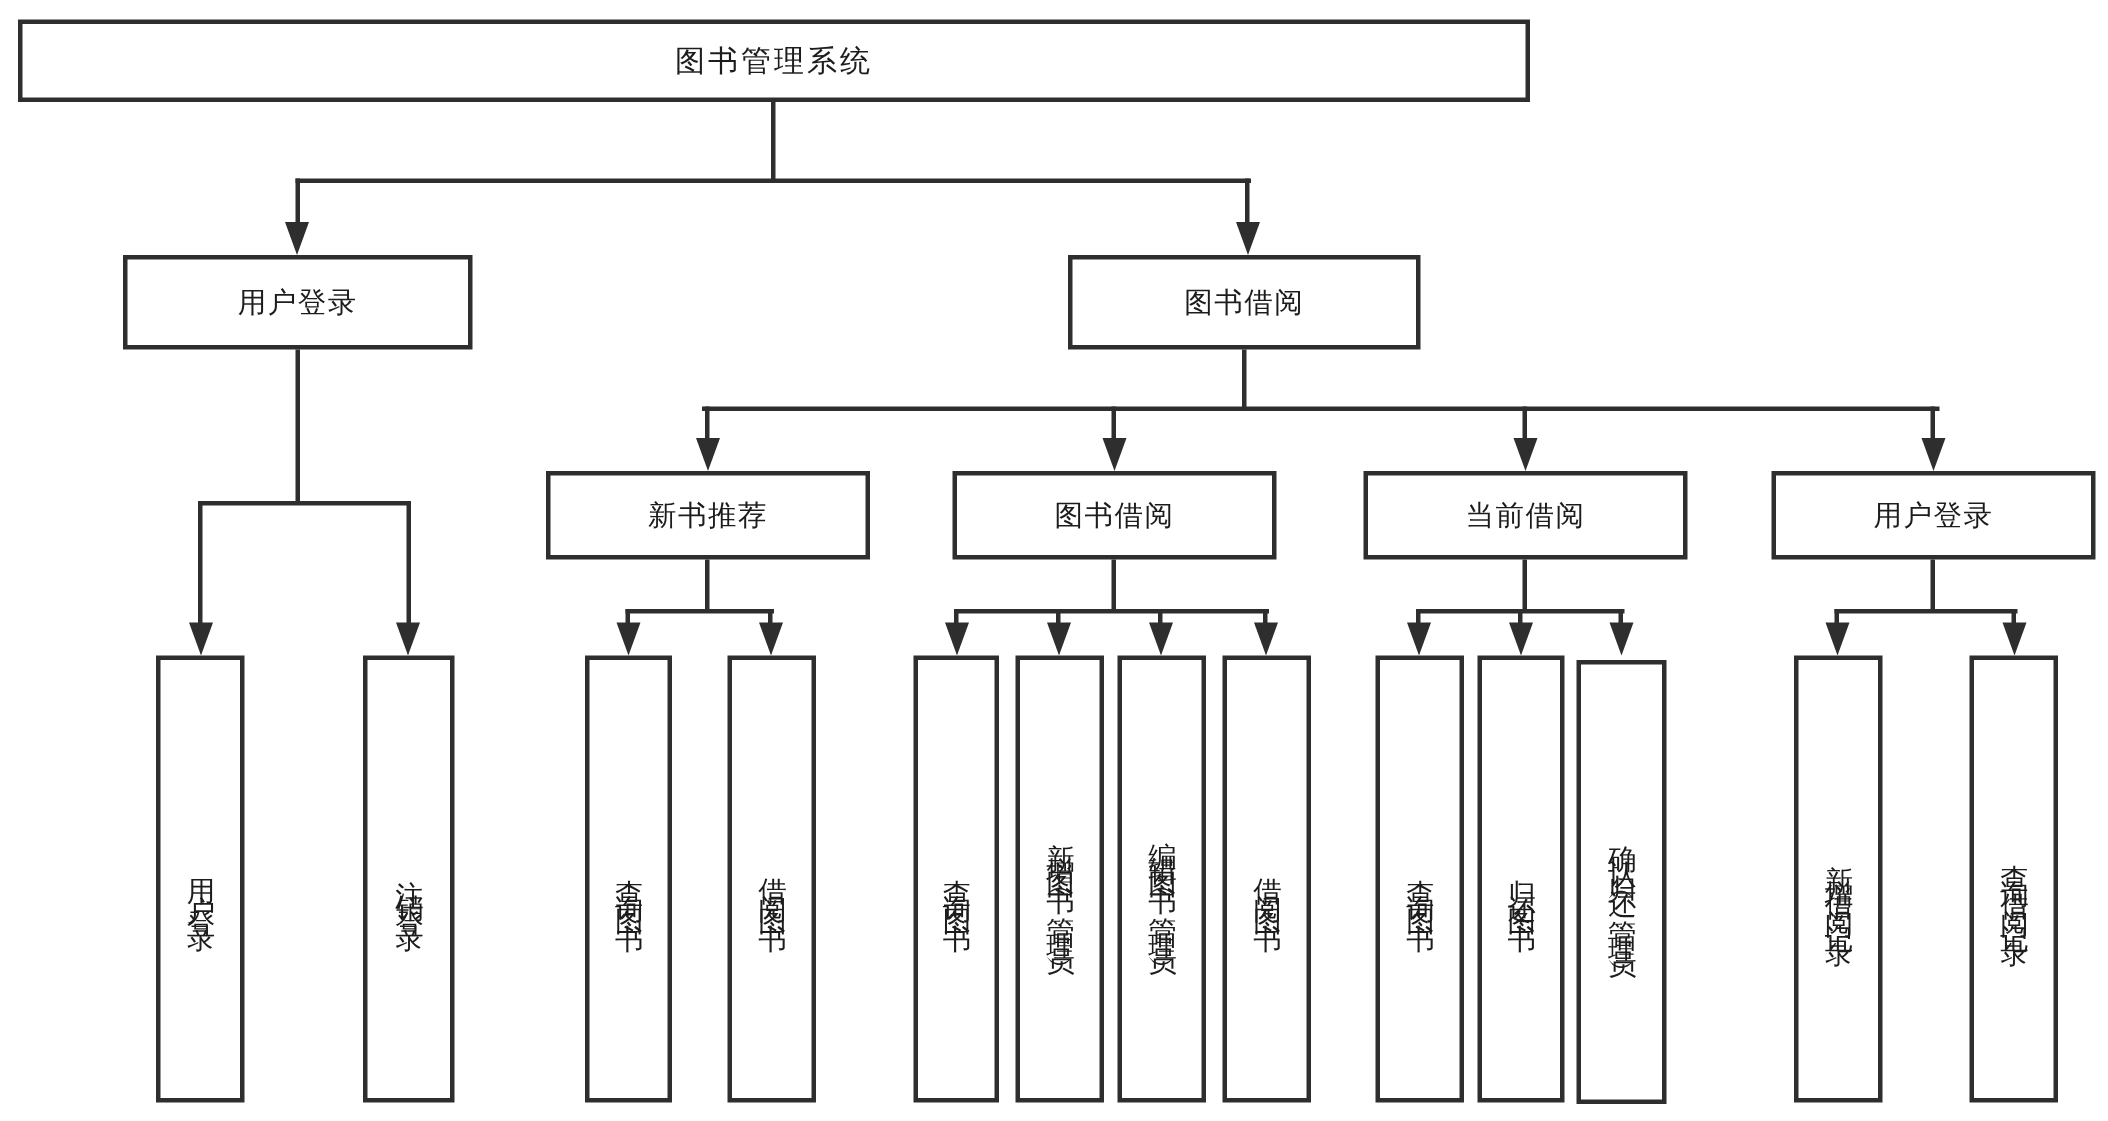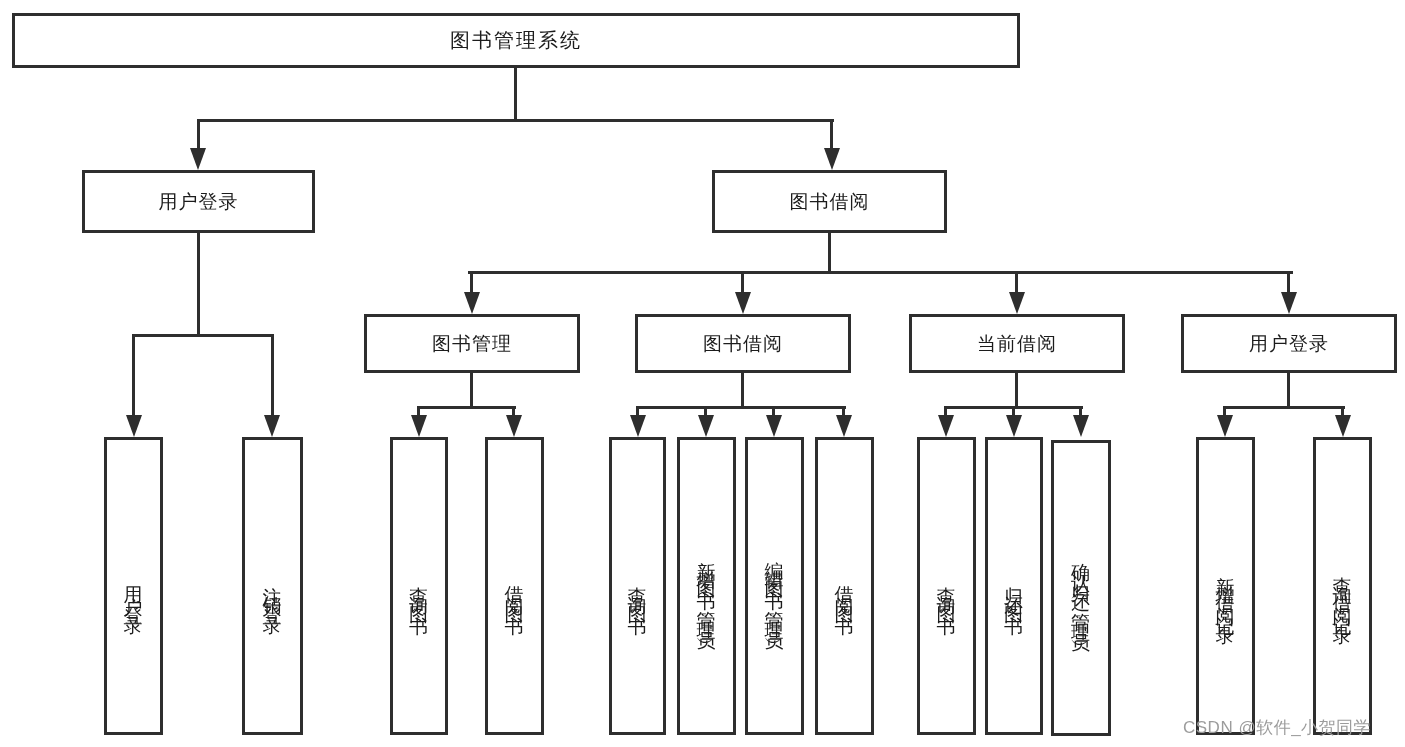--- a/index.html
+++ b/index.html
@@ -85,21 +85,21 @@
   <div class="line" style="left:470px; top:271px; width:3px; height:23px;"></div>
   <div class="line" style="left:741px; top:271px; width:3px; height:23px;"></div>
   <div class="line" style="left:1015px; top:271px; width:3px; height:23px;"></div>
   <div class="line" style="left:1287px; top:271px; width:3px; height:23px;"></div>
   <div class="arrow" style="left:464px; top:292px;"></div>
   <div class="arrow" style="left:735px; top:292px;"></div>
   <div class="arrow" style="left:1009px; top:292px;"></div>
   <div class="arrow" style="left:1281px; top:292px;"></div>
 
   <div class="box hbox" style="left:364px; top:314px; width:216px; height:59px;">
-    <span>图书管理</span>
+    <span>新书推荐</span>
   </div>
   <div class="box hbox" style="left:635px; top:314px; width:216px; height:59px;">
     <span>图书借阅</span>
   </div>
   <div class="box hbox" style="left:909px; top:314px; width:216px; height:59px;">
     <span>当前借阅</span>
   </div>
   <div class="box hbox" style="left:1181px; top:314px; width:216px; height:59px;">
     <span>用户登录</span>
   </div>
@@ -175,15 +175,14 @@
     <span>确认归还（管理员）</span>
   </div>
 
   <div class="box vbox" style="left:1196px; top:437px; width:59px; height:298px;">
     <span>新增借阅记录</span>
   </div>
   <div class="box vbox" style="left:1313px; top:437px; width:59px; height:298px;">
     <span>查询借阅记录</span>
   </div>
 
-  <div class="watermark">CSDN @软件_小贺同学</div>
 
 </div>
 
 </body></html>

